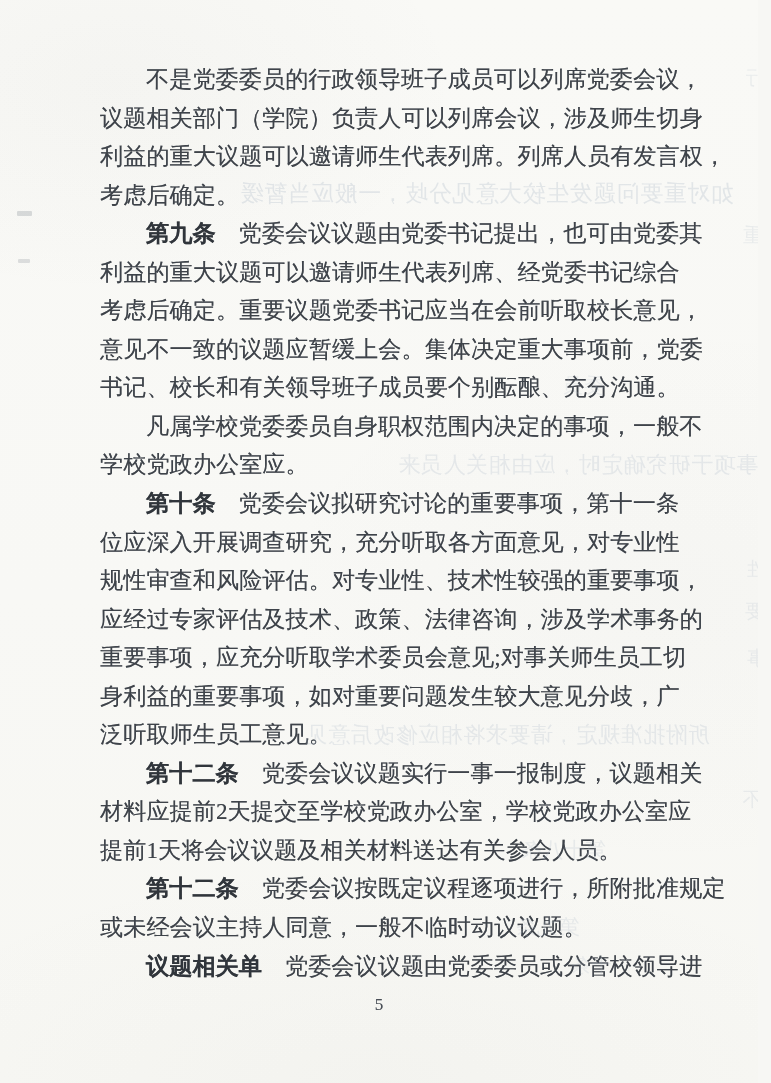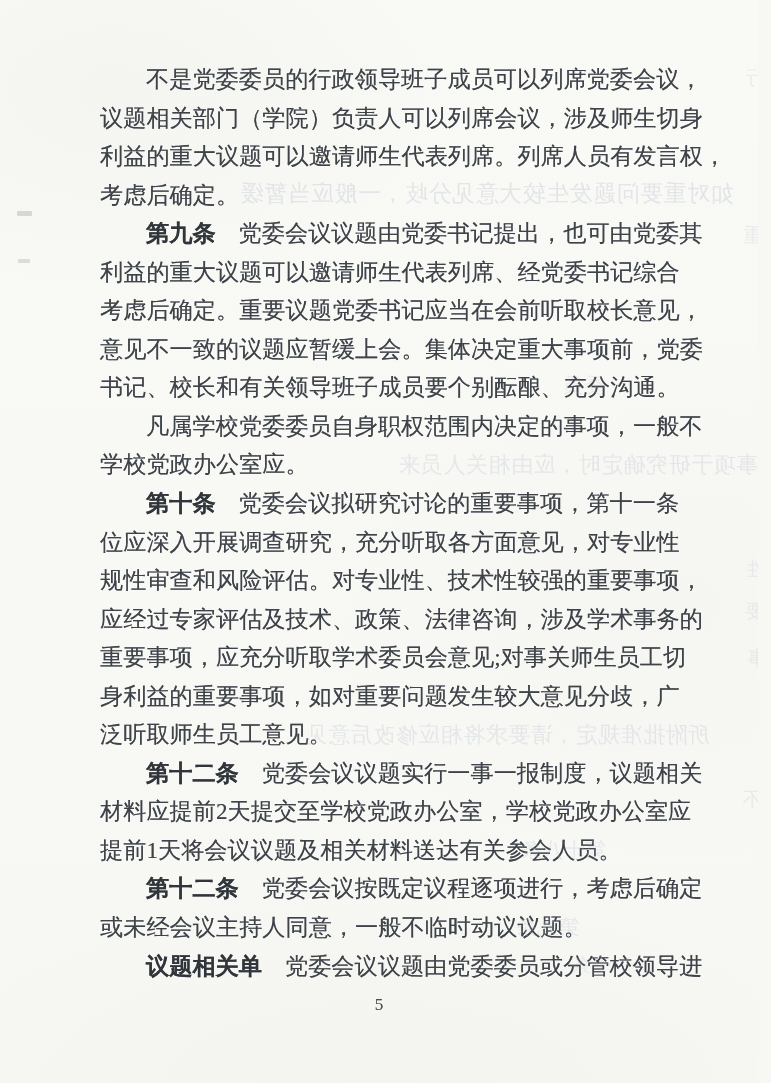--- a/index.html
+++ b/index.html
@@ -69,21 +69,21 @@
       <div class="line indent"><span class="term">第十条</span><span class="termgap"></span><span>党委会议拟研究讨论的重要事项，第十一条</span></div>
       <div class="line"><span>位应深入开展调查研究，充分听取各方面意见，对专业性</span></div>
       <div class="line"><span>规性审查和风险评估。对专业性、技术性较强的重要事项，</span></div>
       <div class="line"><span>应经过专家评估及技术、政策、法律咨询，涉及学术事务的</span></div>
       <div class="line"><span>重要事项，应充分听取学术委员会意见;对事关师生员工切</span></div>
       <div class="line"><span>身利益的重要事项，如对重要问题发生较大意见分歧，广</span></div>
       <div class="line"><span>泛听取师生员工意见。</span></div>
       <div class="line indent"><span class="term">第十二条</span><span class="termgap"></span><span>党委会议议题实行一事一报制度，议题相关</span></div>
       <div class="line"><span>材料应提前2天提交至学校党政办公室，学校党政办公室应</span></div>
       <div class="line"><span>提前1天将会议议题及相关材料送达有关参会人员。</span></div>
-      <div class="line indent"><span class="term">第十二条</span><span class="termgap"></span><span>党委会议按既定议程逐项进行，考虑后确定</span></div>
+      <div class="line indent"><span class="term">第十二条</span><span class="termgap"></span><span>党委会议按既定议程逐项进行，所附批准规定</span></div>
       <div class="line"><span>或未经会议主持人同意，一般不临时动议议题。</span></div>
       <div class="line indent"><span class="term">议题相关单</span><span class="termgap"></span><span>党委会议议题由党委委员或分管校领导进</span></div>
     </div>
   <div class="pageno">5</div>
   <div class="artifacts" id="artifacts">
       <span class="bleed" style="left: 240px; top: 178px; font-size: 23px; opacity: 0.32;">如对重要问题发生较大意见分歧，一般应当暂缓</span>
       <span class="bleed" style="left: 398px; top: 450px; font-size: 22px; opacity: 0.27;">决定事项于研究确定时，应由相关人员来</span>
       <span class="bleed" style="left: 305px; top: 720px; font-size: 22px; opacity: 0.27;">所附批准规定，请要求将相应修改后意见</span>
       <span class="bleed" style="left: 563px; top: 372px; font-size: 20px; opacity: 0.2;">委员</span>
       <span class="bleed" style="left: 745px; top: 64px; font-size: 20px; opacity: 0.22;">行</span>

